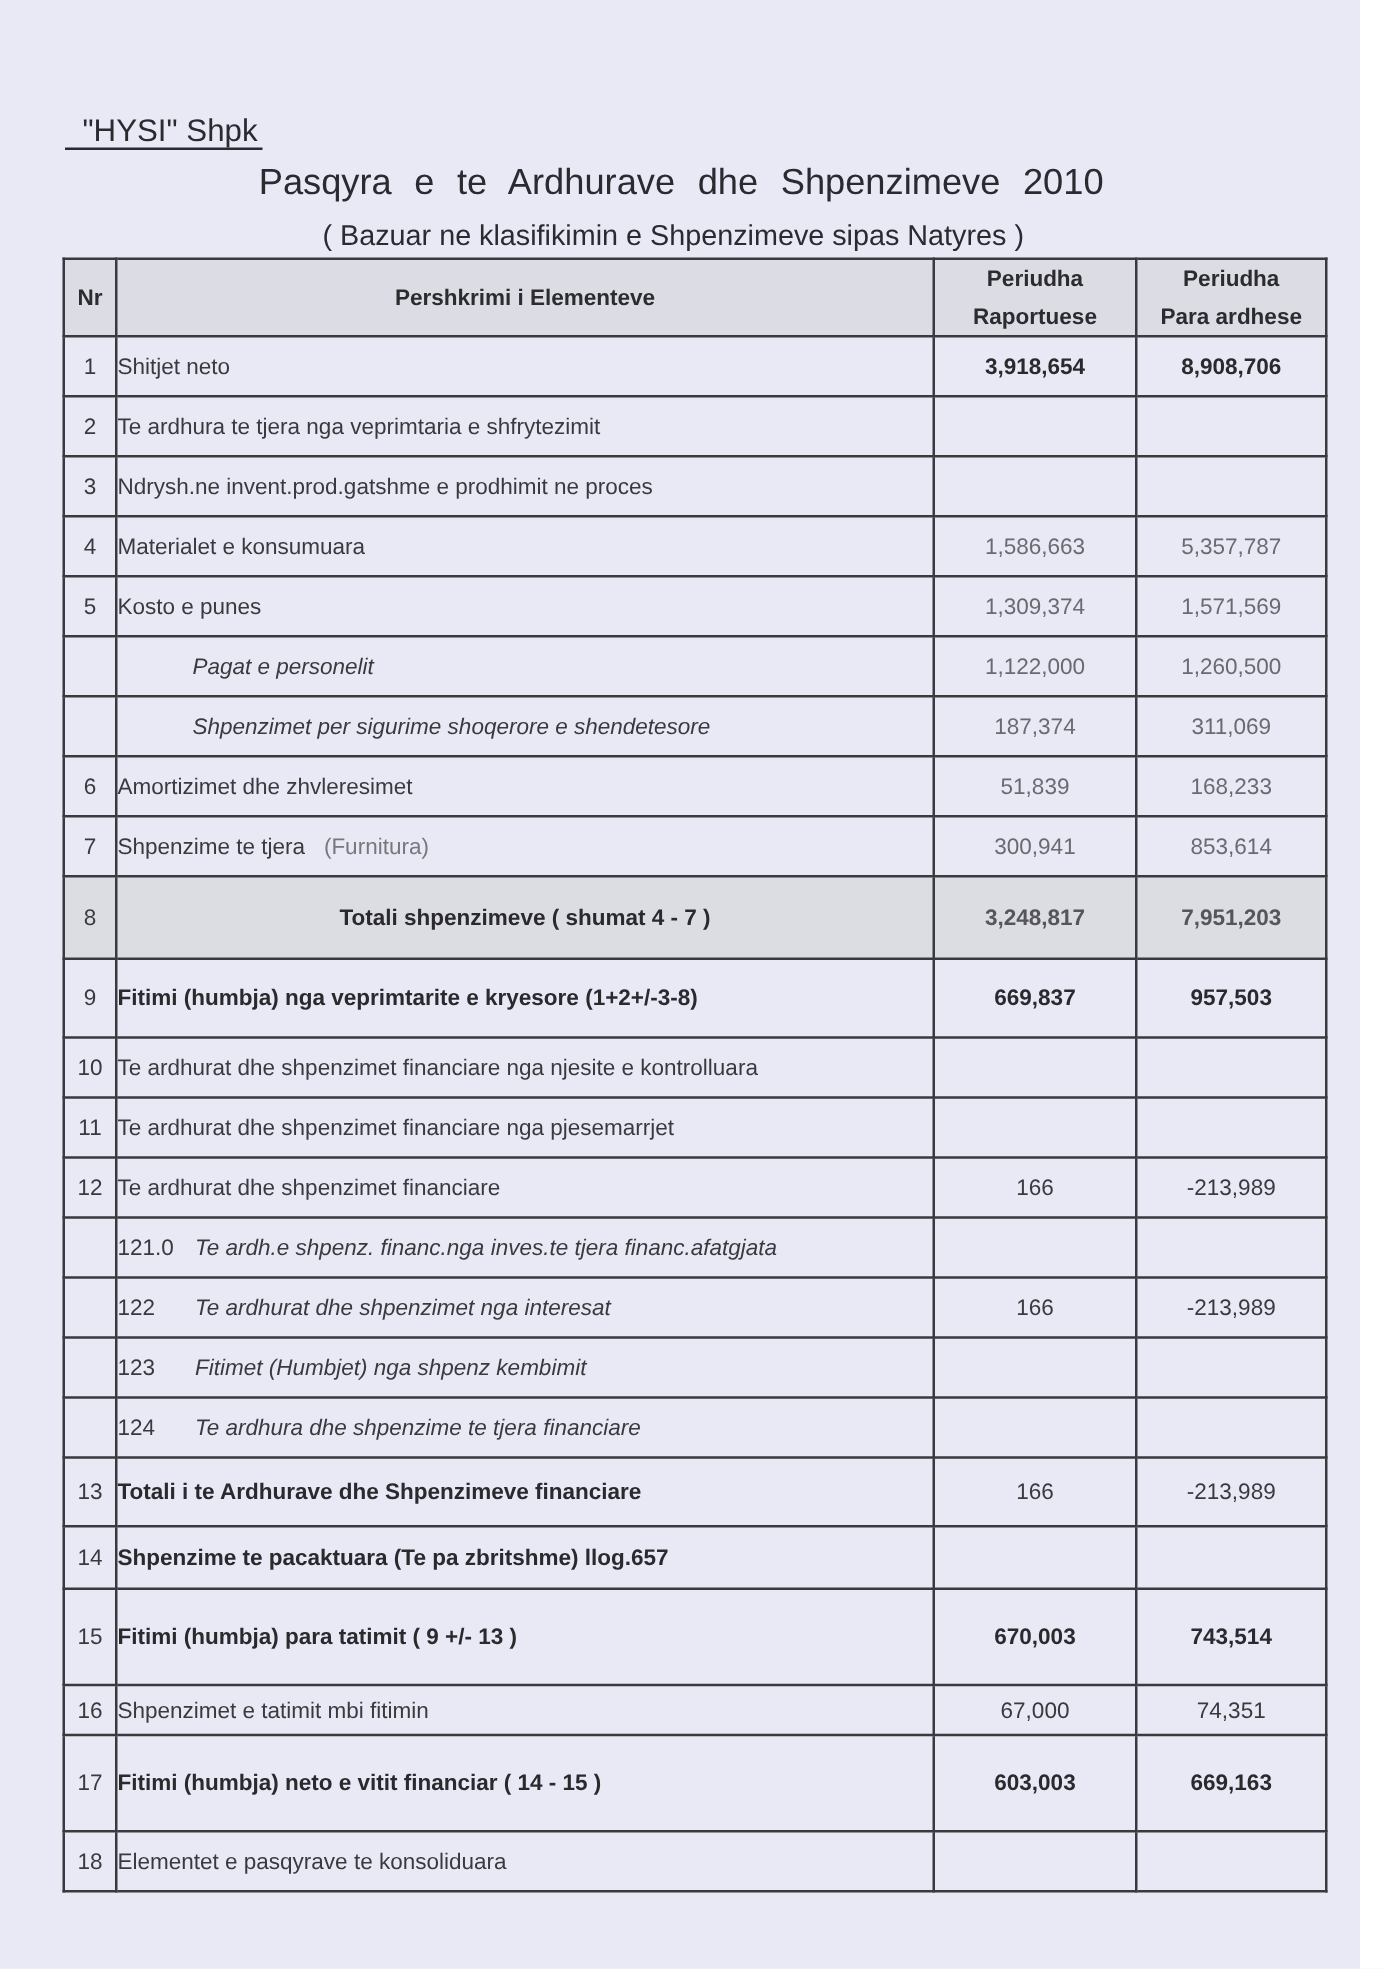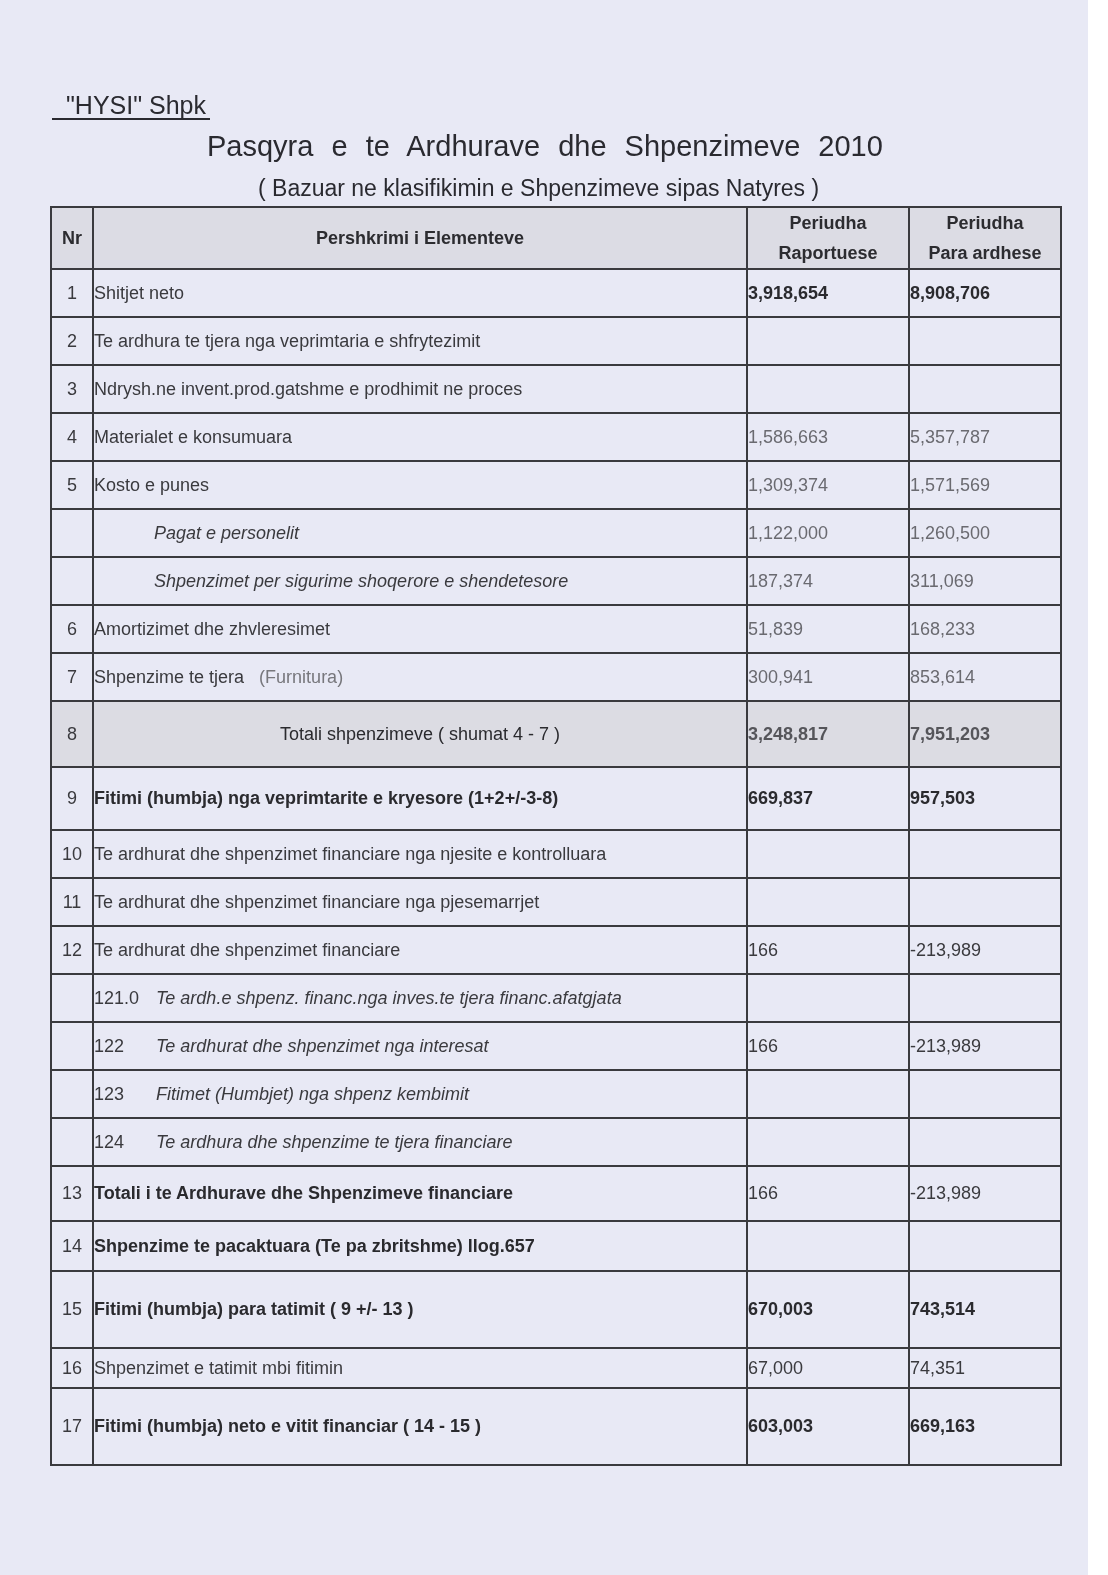--- a/index.html
+++ b/index.html
@@ -44,29 +44,29 @@
   table.stmt col.c-nr { width:42px; }
   table.stmt col.c-desc { width:654px; }
   table.stmt col.c-cur { width:162px; }
   table.stmt col.c-prev { width:152px; }
   th { font-weight:bold; background:#dcdce4; color:#2c2c30; }
   th.h-nr { text-align:center; }
   th.h-desc { text-align:center; }
   th.h-per { line-height:30px; text-align:center; font-size:18px; }
   td.nr { text-align:center; color:#3a3a3e; }
   td.desc { padding-left:3px; color:#3a3a3e; }
-  td.num { text-align:left; padding-right:3px; color:#6a6a70; }
+  td.num { text-align:center; padding-right:3px; color:#6a6a70; }
   td.num.bold { font-weight:bold; color:#2a2a2e; }
   td.num.plain { color:#3a3a3e; }
   tr.bold td.desc { font-weight:bold; color:#2a2a2e; }
   tr.sub td.desc { font-style:italic; padding-left:60px; }
   tr.subacct td.desc { font-style:italic; }
   tr.subacct .acct { font-style:normal; display:inline-block; width:62px; }
   tr.total td { background:#dcdce3; }
-  tr.total td.desc { text-align:center; font-weight:normal; color:#2a2a2e; }
+  tr.total td.desc { text-align:center; font-weight:bold; color:#2a2a2e; }
   tr.total td.num { color:#55555a; font-weight:bold; }
   .note { color:#77777c; }
 </style>
 </head>
 <body>
 
 <div class="page">
   <div class="company">"HYSI" Shpk</div>
   <div class="title">Pasqyra e te Ardhurave dhe Shpenzimeve  2010</div>
   <div class="subtitle">( Bazuar ne klasifikimin e Shpenzimeve sipas Natyres )</div>
@@ -248,15 +248,21 @@
         <td class="num plain">74,351</td>
       </tr>
 
       <tr class="bold" style="height:77px">
         <td class="nr">17</td>
         <td class="desc">Fitimi (humbja) neto e vitit financiar  ( 14 - 15 )</td>
         <td class="num bold">603,003</td>
         <td class="num bold">669,163</td>
       </tr>
 
+      <tr style="height:48px">
+        <td class="nr">18</td>
+        <td class="desc">Elementet e pasqyrave te konsoliduara</td>
+        <td class="num"></td>
+        <td class="num"></td>
+      </tr>
     </tbody>
   </table>
 </div>
 
 </body></html>

